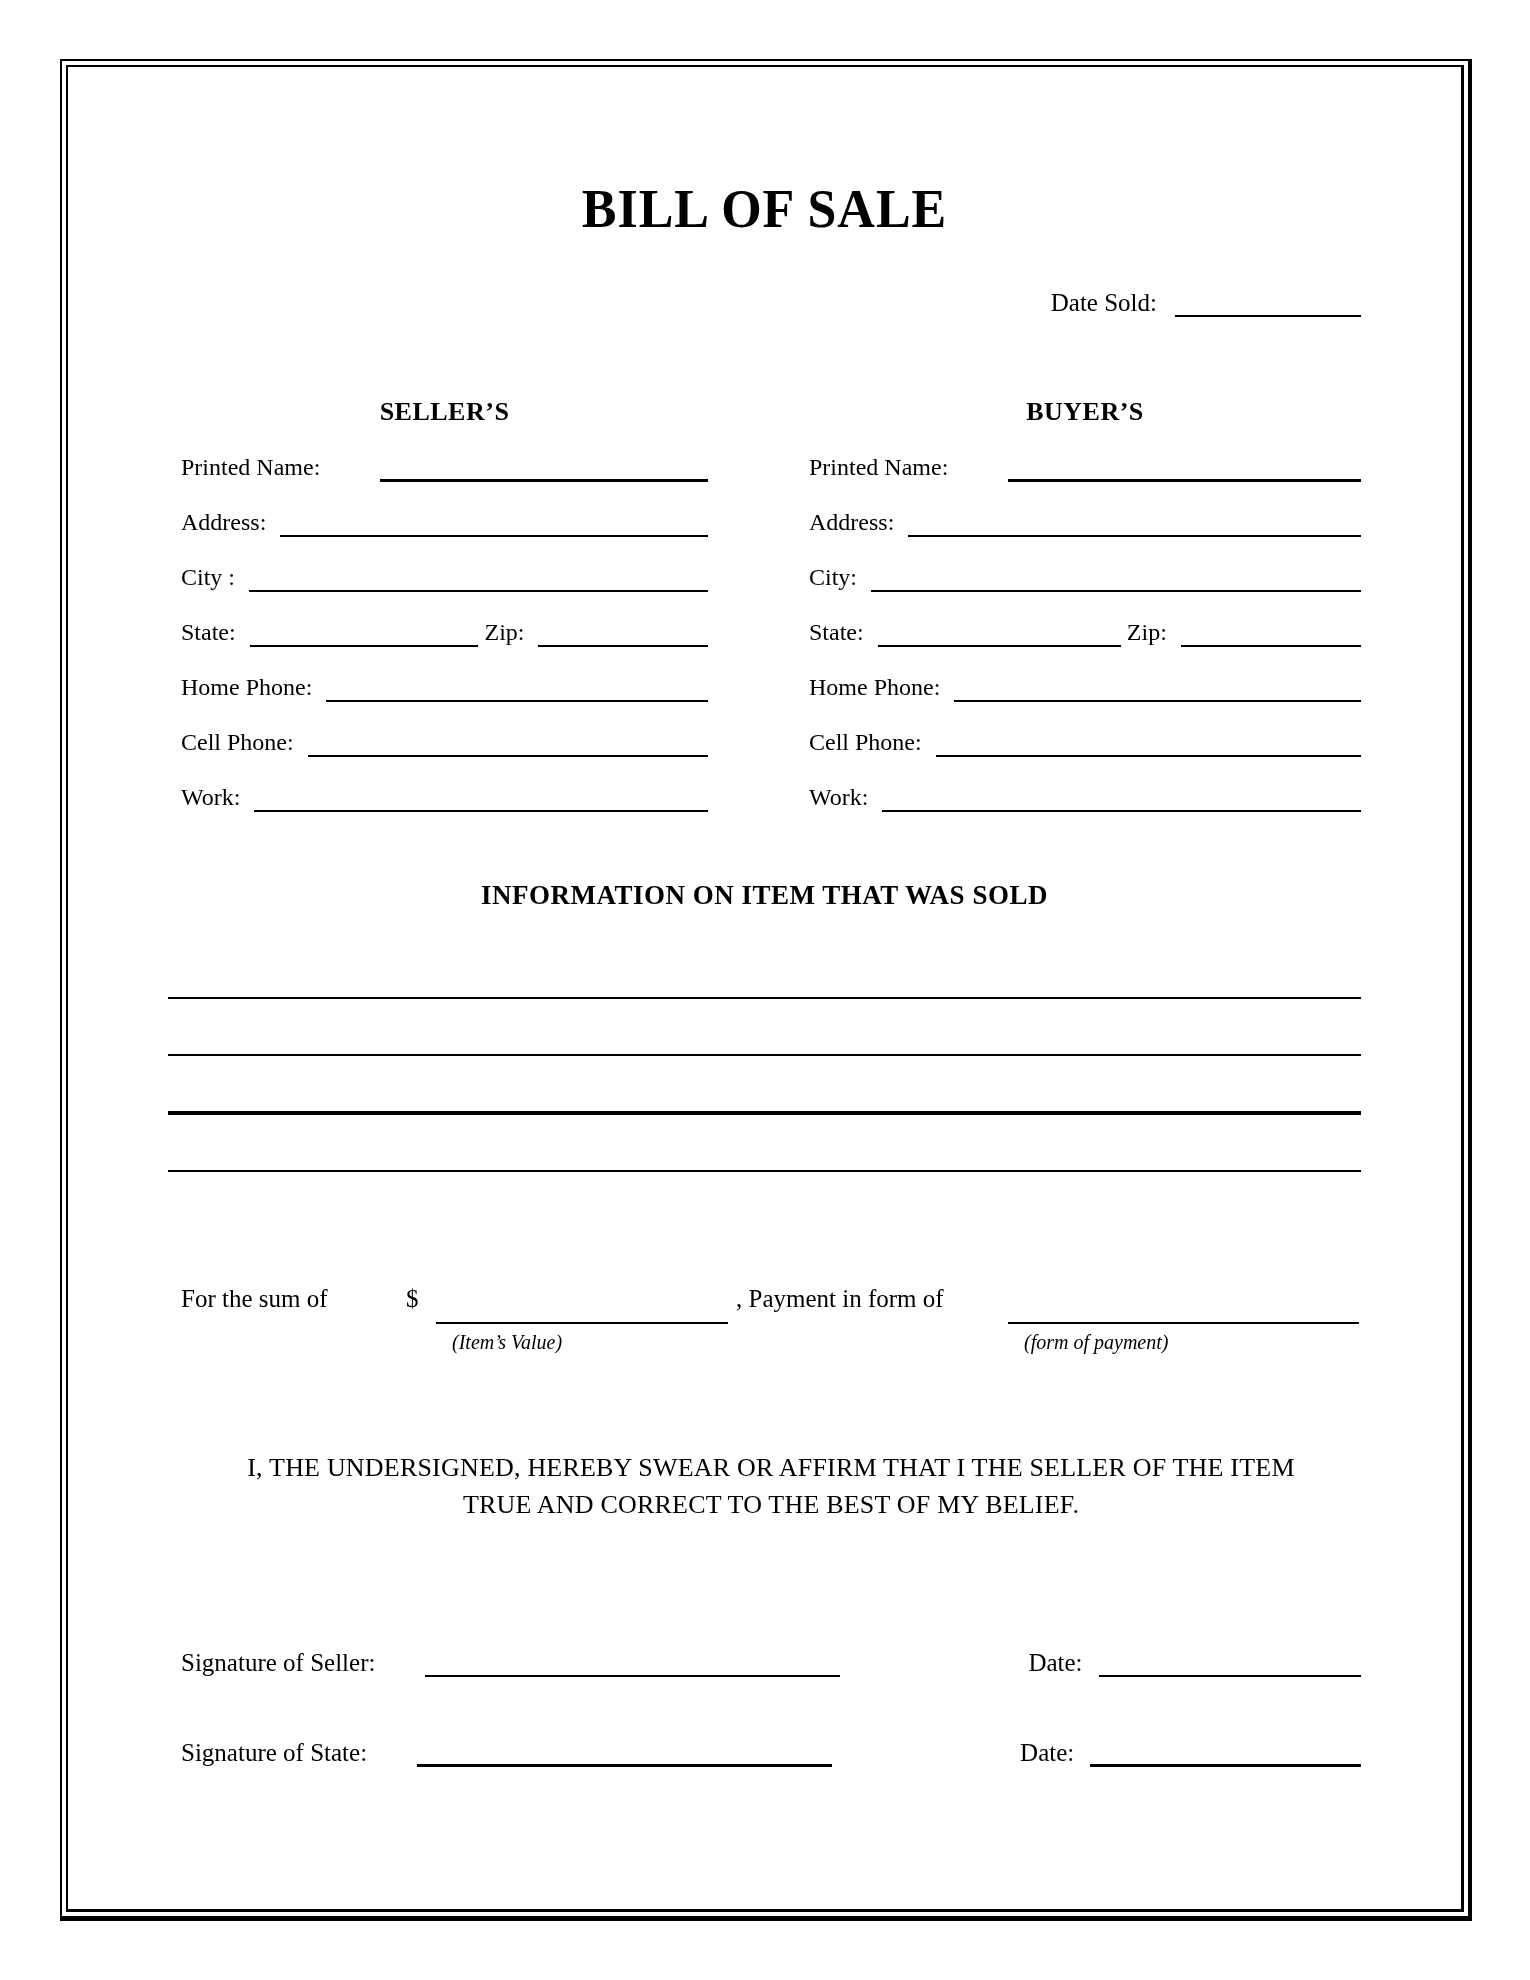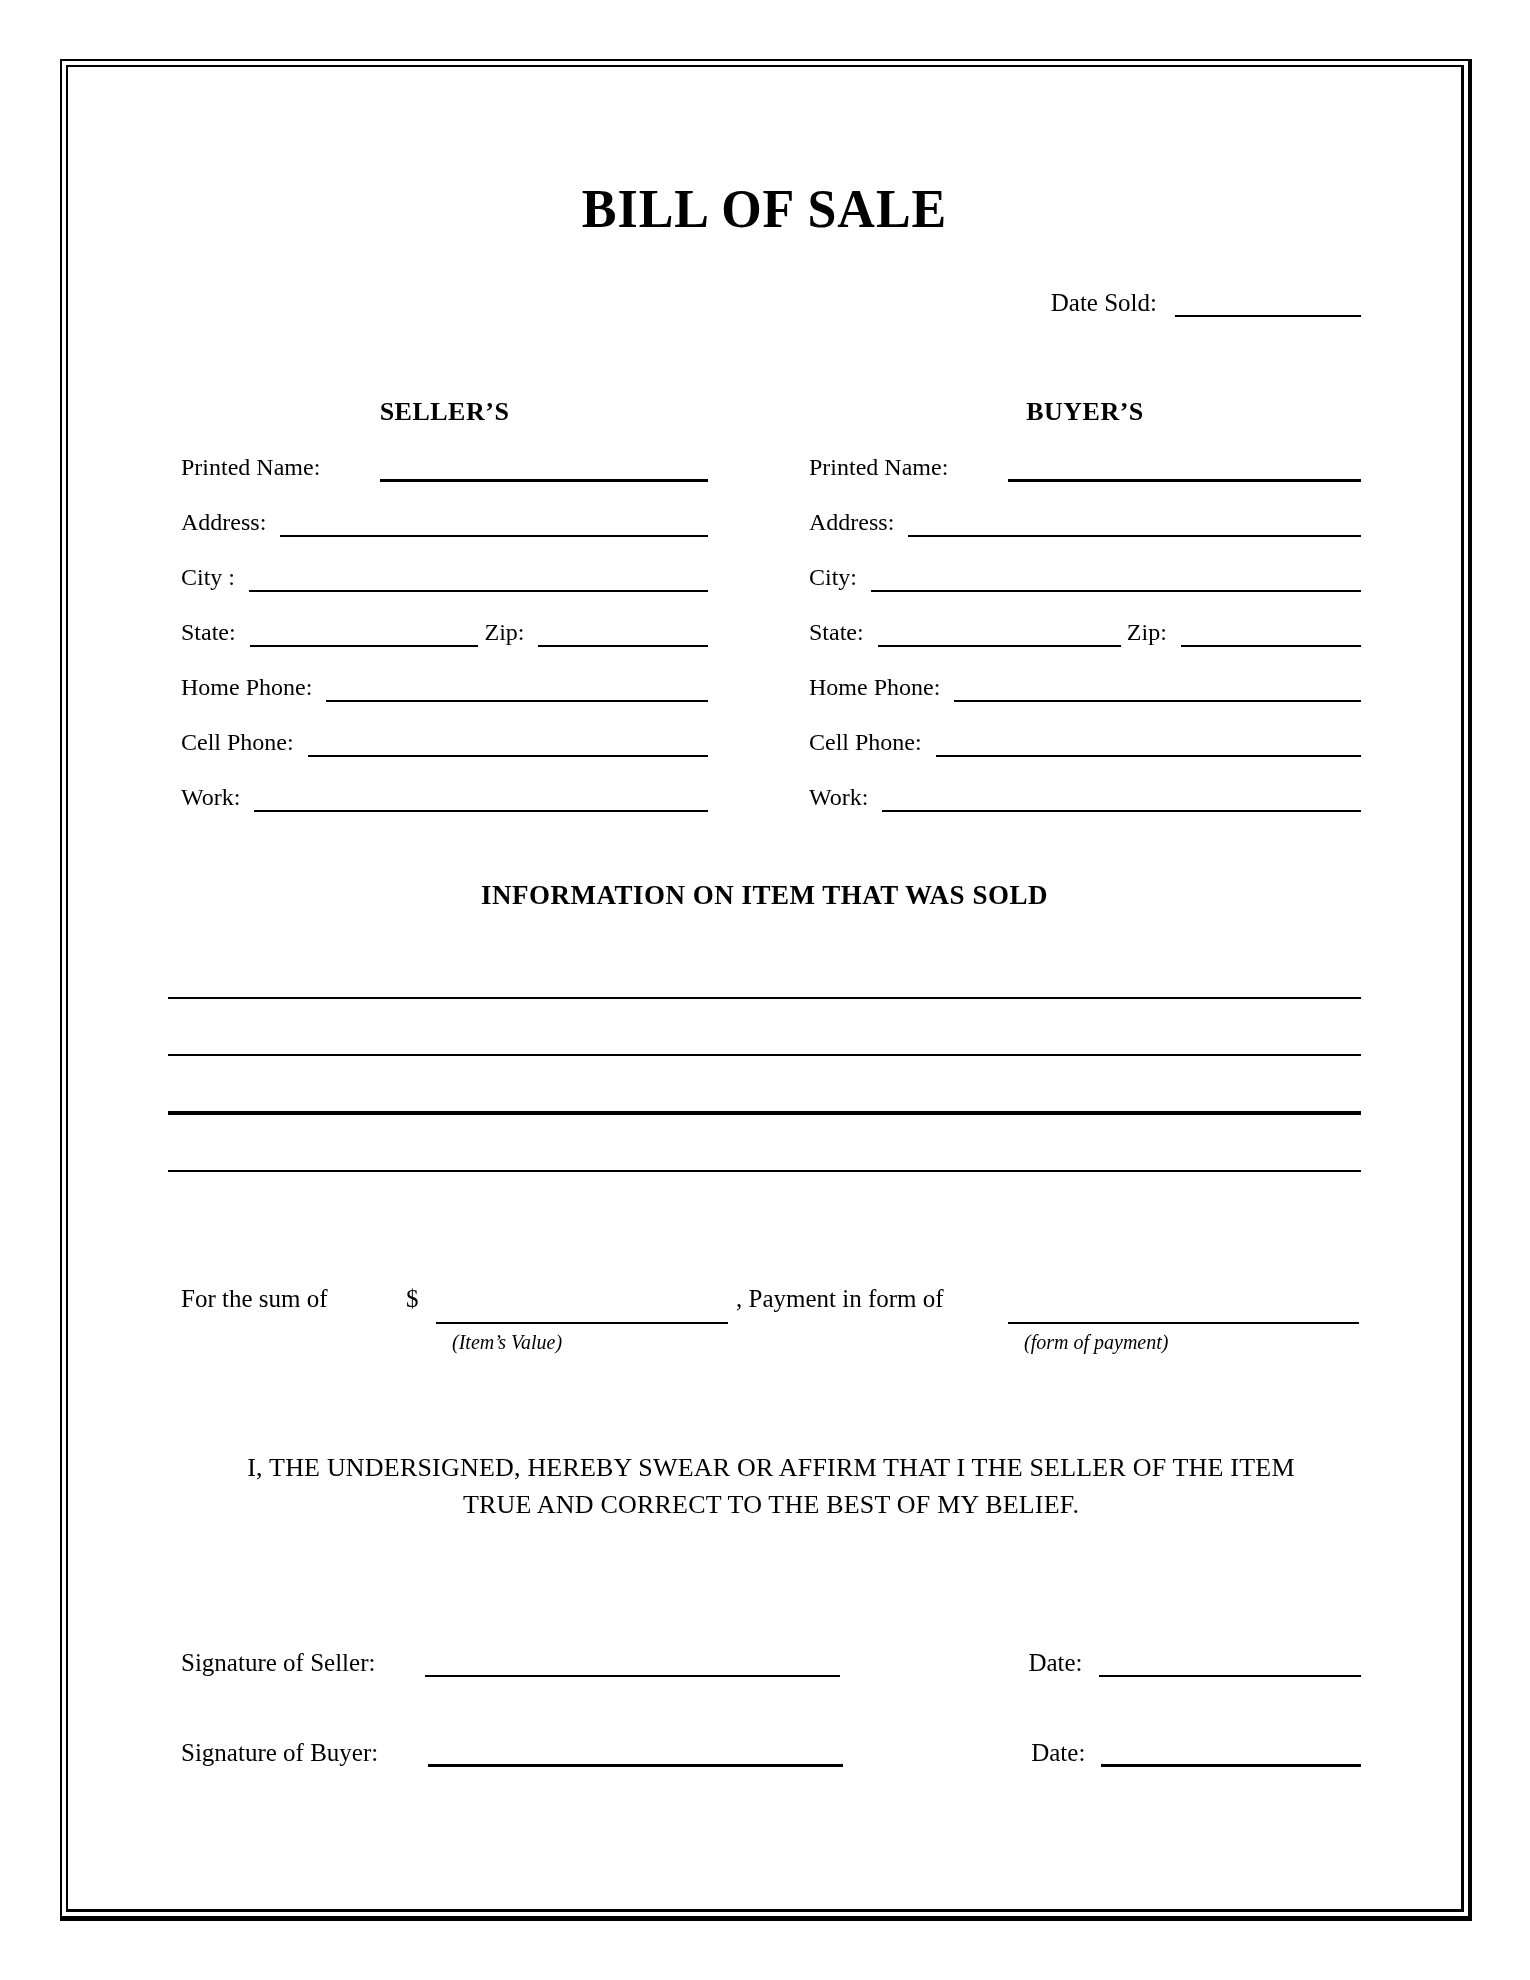--- a/index.html
+++ b/index.html
@@ -239,20 +239,20 @@
     </div>
 
     <div class="sig-row sig-seller abs-sec">
       <span class="lbl">Signature of Seller:</span>
       <span class="line sigline"></span>
       <span class="lbl datelbl">Date:</span>
       <span class="line dateline"></span>
     </div>
 
     <div class="sig-row sig-buyer abs-sec">
-      <span class="lbl">Signature of Buyer:</span>
+      <span class="lbl">Signature of State:</span>
       <span class="line sigline"></span>
       <span class="lbl datelbl">Date:</span>
       <span class="line dateline"></span>
     </div>
 
   </div>
 </div>
 
 </body></html>

